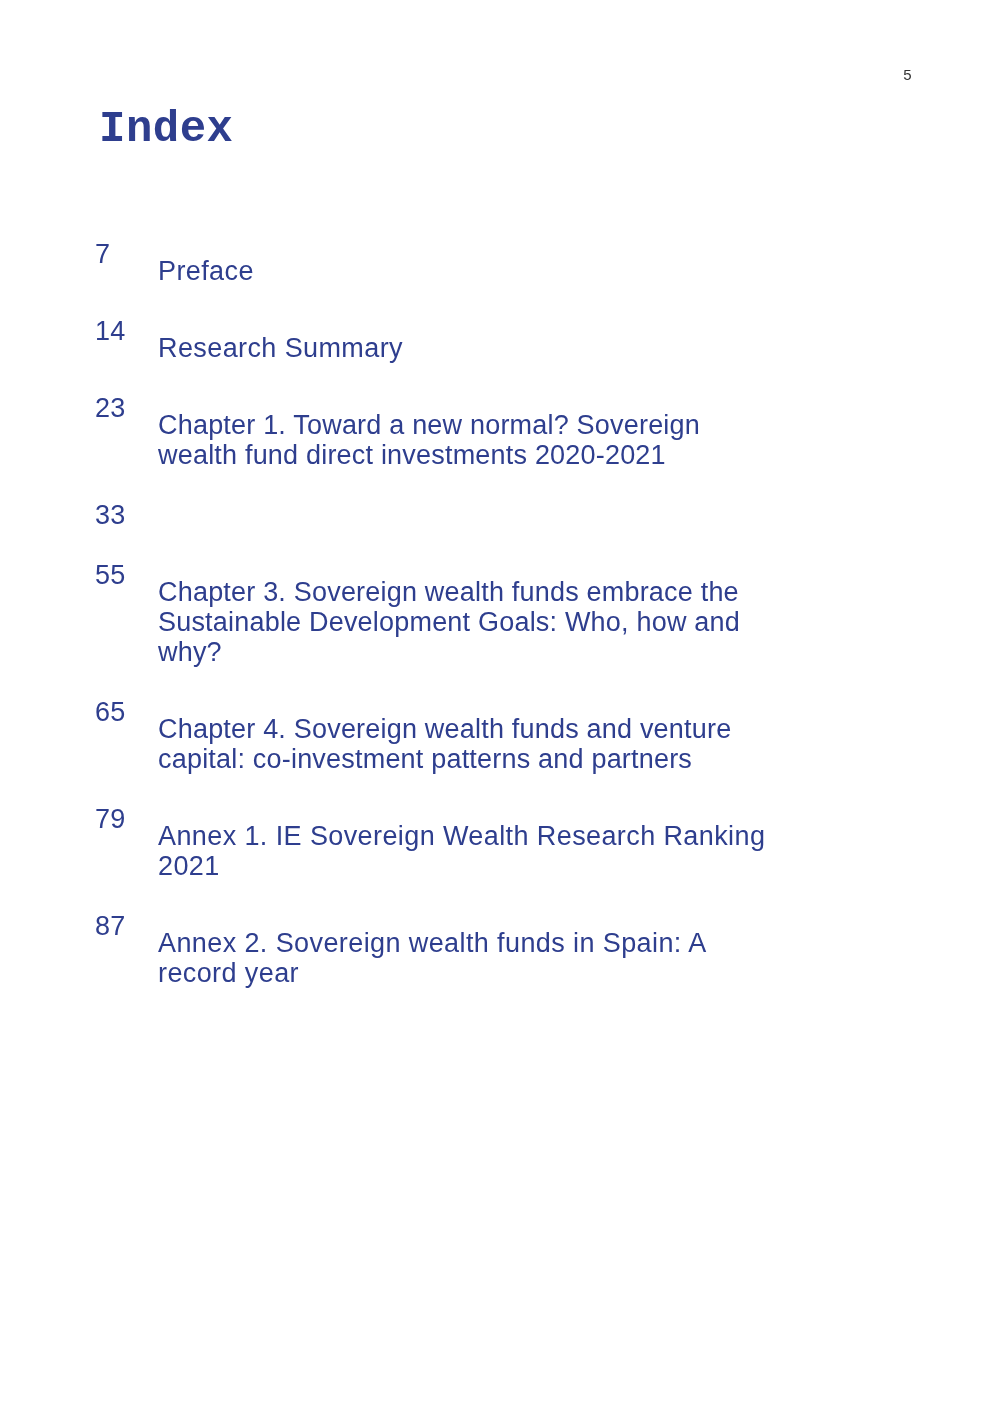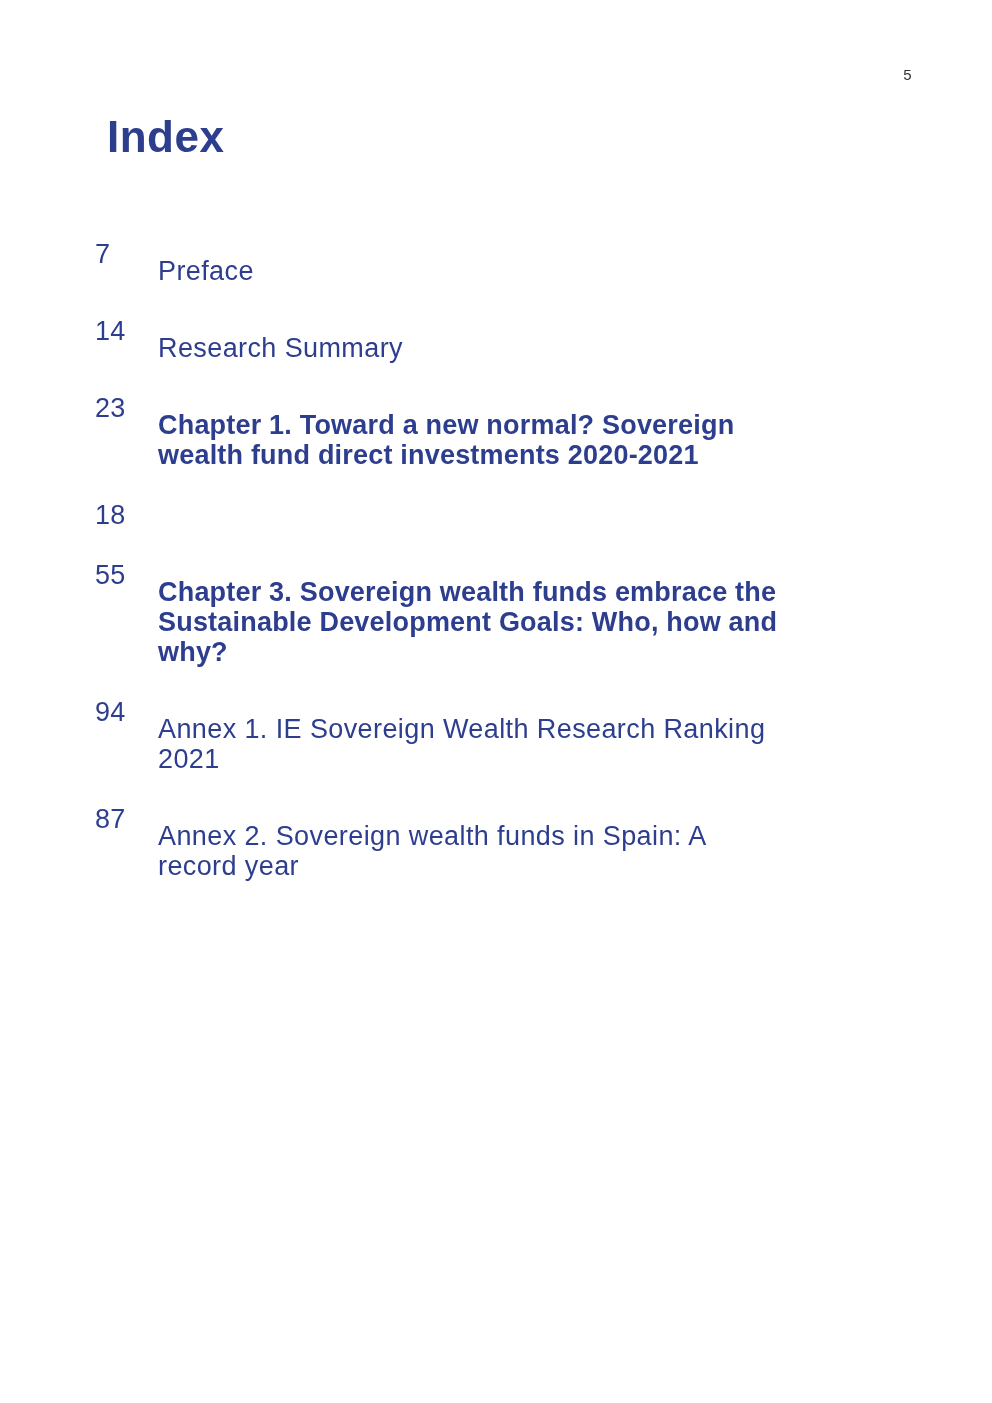--- a/index.html
+++ b/index.html
@@ -53,65 +53,70 @@
     width: 63px;
     font-weight: 400;
     letter-spacing: 0.3px;
   }
   .toc-row .title {
     white-space: pre-line;
     letter-spacing: 0.4px;
     margin-top: 17px;
   }
   .toc-row.bold .title {
-    font-weight: 700;
+    font-weight: 400;
     letter-spacing: 0.2px;
   }
 </style>
 </head>
 <body>
 
 <div class="page">
 
   <div class="page-number">5</div>
 
-  <h1 class="index-title" style="margin:12px;">Index</h1>
+  <h1 class="index-title" style="margin:4px;font-family:Liberation Mono, monospace;">Index</h1>
 
   <div class="toc">
 
     <div class="toc-row">
       <span class="num">7</span>
       <span class="title">Preface</span>
     </div>
 
     <div class="toc-row">
       <span class="num">14</span>
       <span class="title">Research Summary</span>
     </div>
 
     <div class="toc-row bold">
       <span class="num">23</span>
       <span class="title">Chapter 1. Toward a new normal? Sovereign
 wealth fund direct investments 2020-2021</span>
     </div>
 
     <div class="toc-row bold">
-      <span class="num">18</span>
+      <span class="num">33</span>
     </div>
 
     <div class="toc-row bold">
       <span class="num">55</span>
       <span class="title">Chapter 3. Sovereign wealth funds embrace the
 Sustainable Development Goals: Who, how and
 why?</span>
     </div>
 
+    <div class="toc-row bold">
+      <span class="num">65</span>
+      <span class="title">Chapter 4. Sovereign wealth funds and venture
+capital: co-investment patterns and partners</span>
+    </div>
 
     <div class="toc-row">
-      <span class="num">94</span>
+      <span class="num">79</span>
       <span class="title">Annex 1. IE Sovereign Wealth Research Ranking
 2021</span>
     </div>
 
     <div class="toc-row">
       <span class="num">87</span>
       <span class="title">Annex 2. Sovereign wealth funds in Spain: A
 record year</span>
     </div>
 

